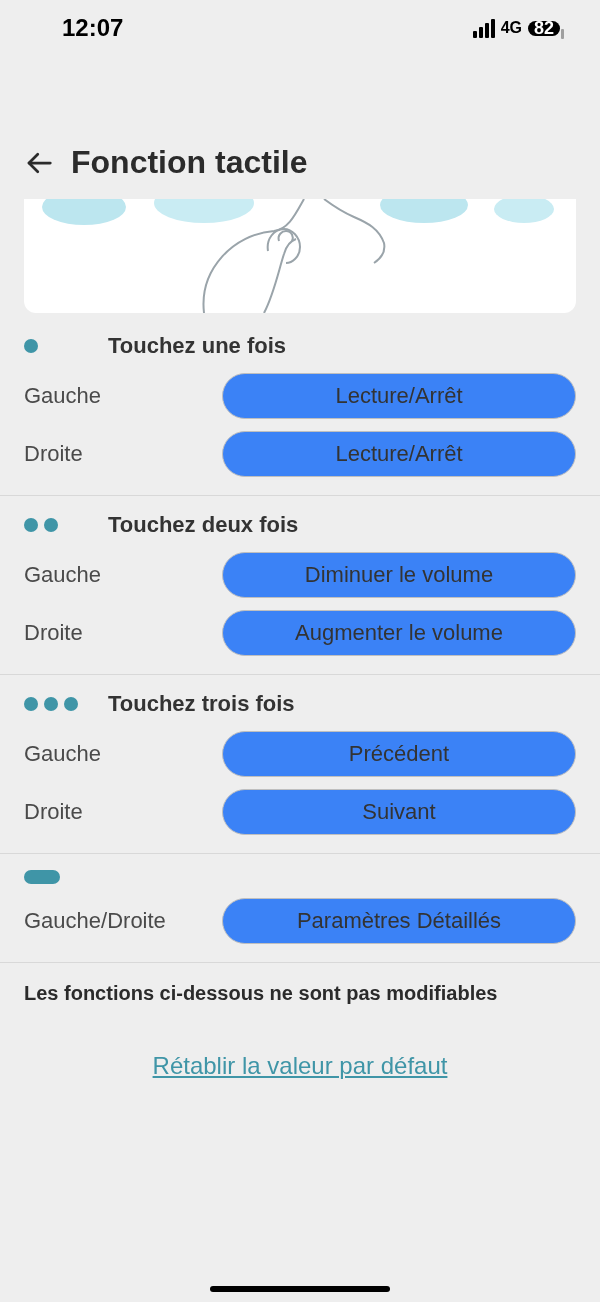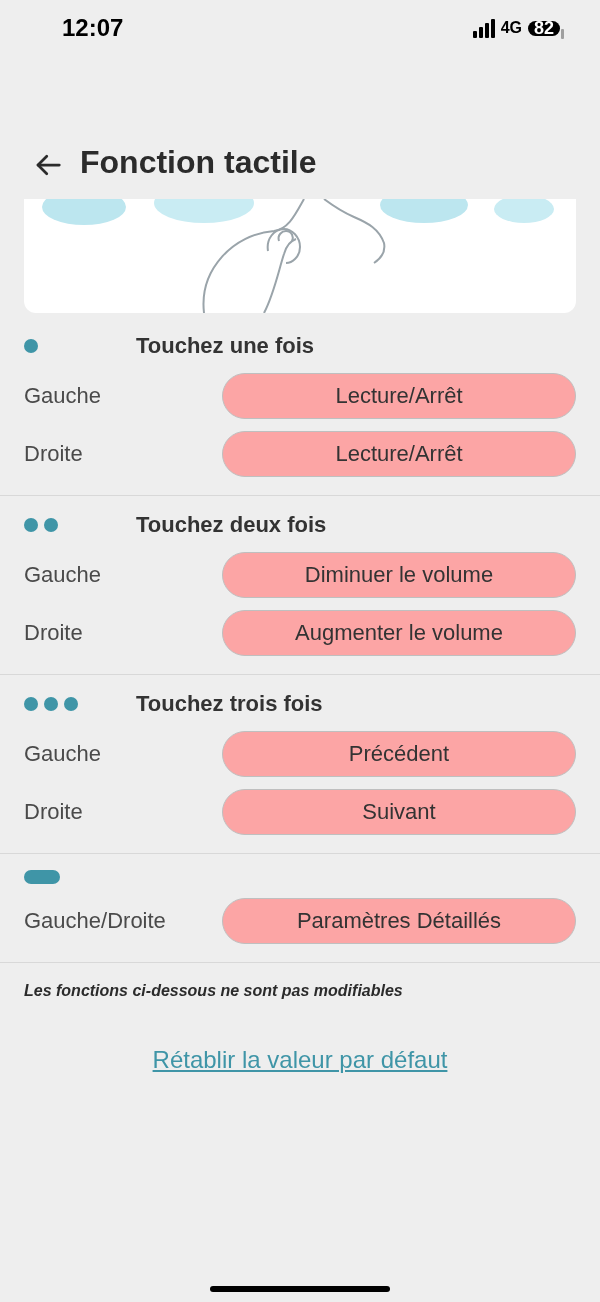--- a/index.html
+++ b/index.html
@@ -54,23 +54,23 @@
       top: 8px;
       width: 3px;
       height: 10px;
       background: #9f9f9f;
       border-radius: 1px;
     }
 
     
     .header {
       display: flex;
-      align-items: flex-end;
+      align-items: center;
       gap: 16px;
-      padding: 92px 28px 18px 32px;
+      padding: 92px 28px 18px 23px;
     }
     .back-arrow { width: 32px; height: 32px; display:flex; align-items:center; justify-content:center; }
     .page-title { font-size: 32px; font-weight: 600; color: #2b2b2b; }
 
     
     .illustration-card {
       margin: 0 24px 4px 24px;
       background: #fff;
       border-radius: 0 0 12px 12px;
       height: 114px;
@@ -88,54 +88,53 @@
     .section-header {
       display: flex;
       align-items: center;
       gap: 20px;
       margin-bottom: 14px;
       margin-top: 4px;
     }
     .dots { display: inline-flex; gap: 6px; width: 64px; }
     .dot { width: 14px; height: 14px; background: #3f95a7; border-radius: 50%; }
     .lozenge { width: 36px; height: 14px; background: #3f95a7; border-radius: 7px; }
-    .section-title { font-size: 22px; font-weight: 600; color: #333333; margin-left: 28px; }
+    .section-title { font-size: 22px; font-weight: 600; color: #333333; }
 
     .row {
       display: flex;
       align-items: center;
       gap: 22px;
       margin-top: 12px;
     }
     .row-label {
       flex: 0 0 176px;
       font-size: 22px;
       color: #4a4a4a;
     }
     .pill {
       flex: 1;
-      background: #fca5a5;
+      background: #3b82f6;
       border: 1px solid #bfbfbf;
       border-radius: 26px;
       height: 46px;
       display: flex;
       align-items: center;
       justify-content: center;
       font-size: 22px;
       color: #333;
       font-weight: 500;
     }
 
     
     .footer-note {
       padding: 16px 24px 8px 24px;
-      font-size: 16px;
+      font-size: 20px;
       line-height: 1.45;
       color: #3c3c3c;
-      font-style: italic;
     }
     .footer-note .bold { font-weight: 600; color: #2b2b2b; }
     .footer-note .sub { color: #707070; }
 
     
     .reset-link {
       display: block;
       text-align: center;
       margin-top: 36px;
       font-size: 24px;

